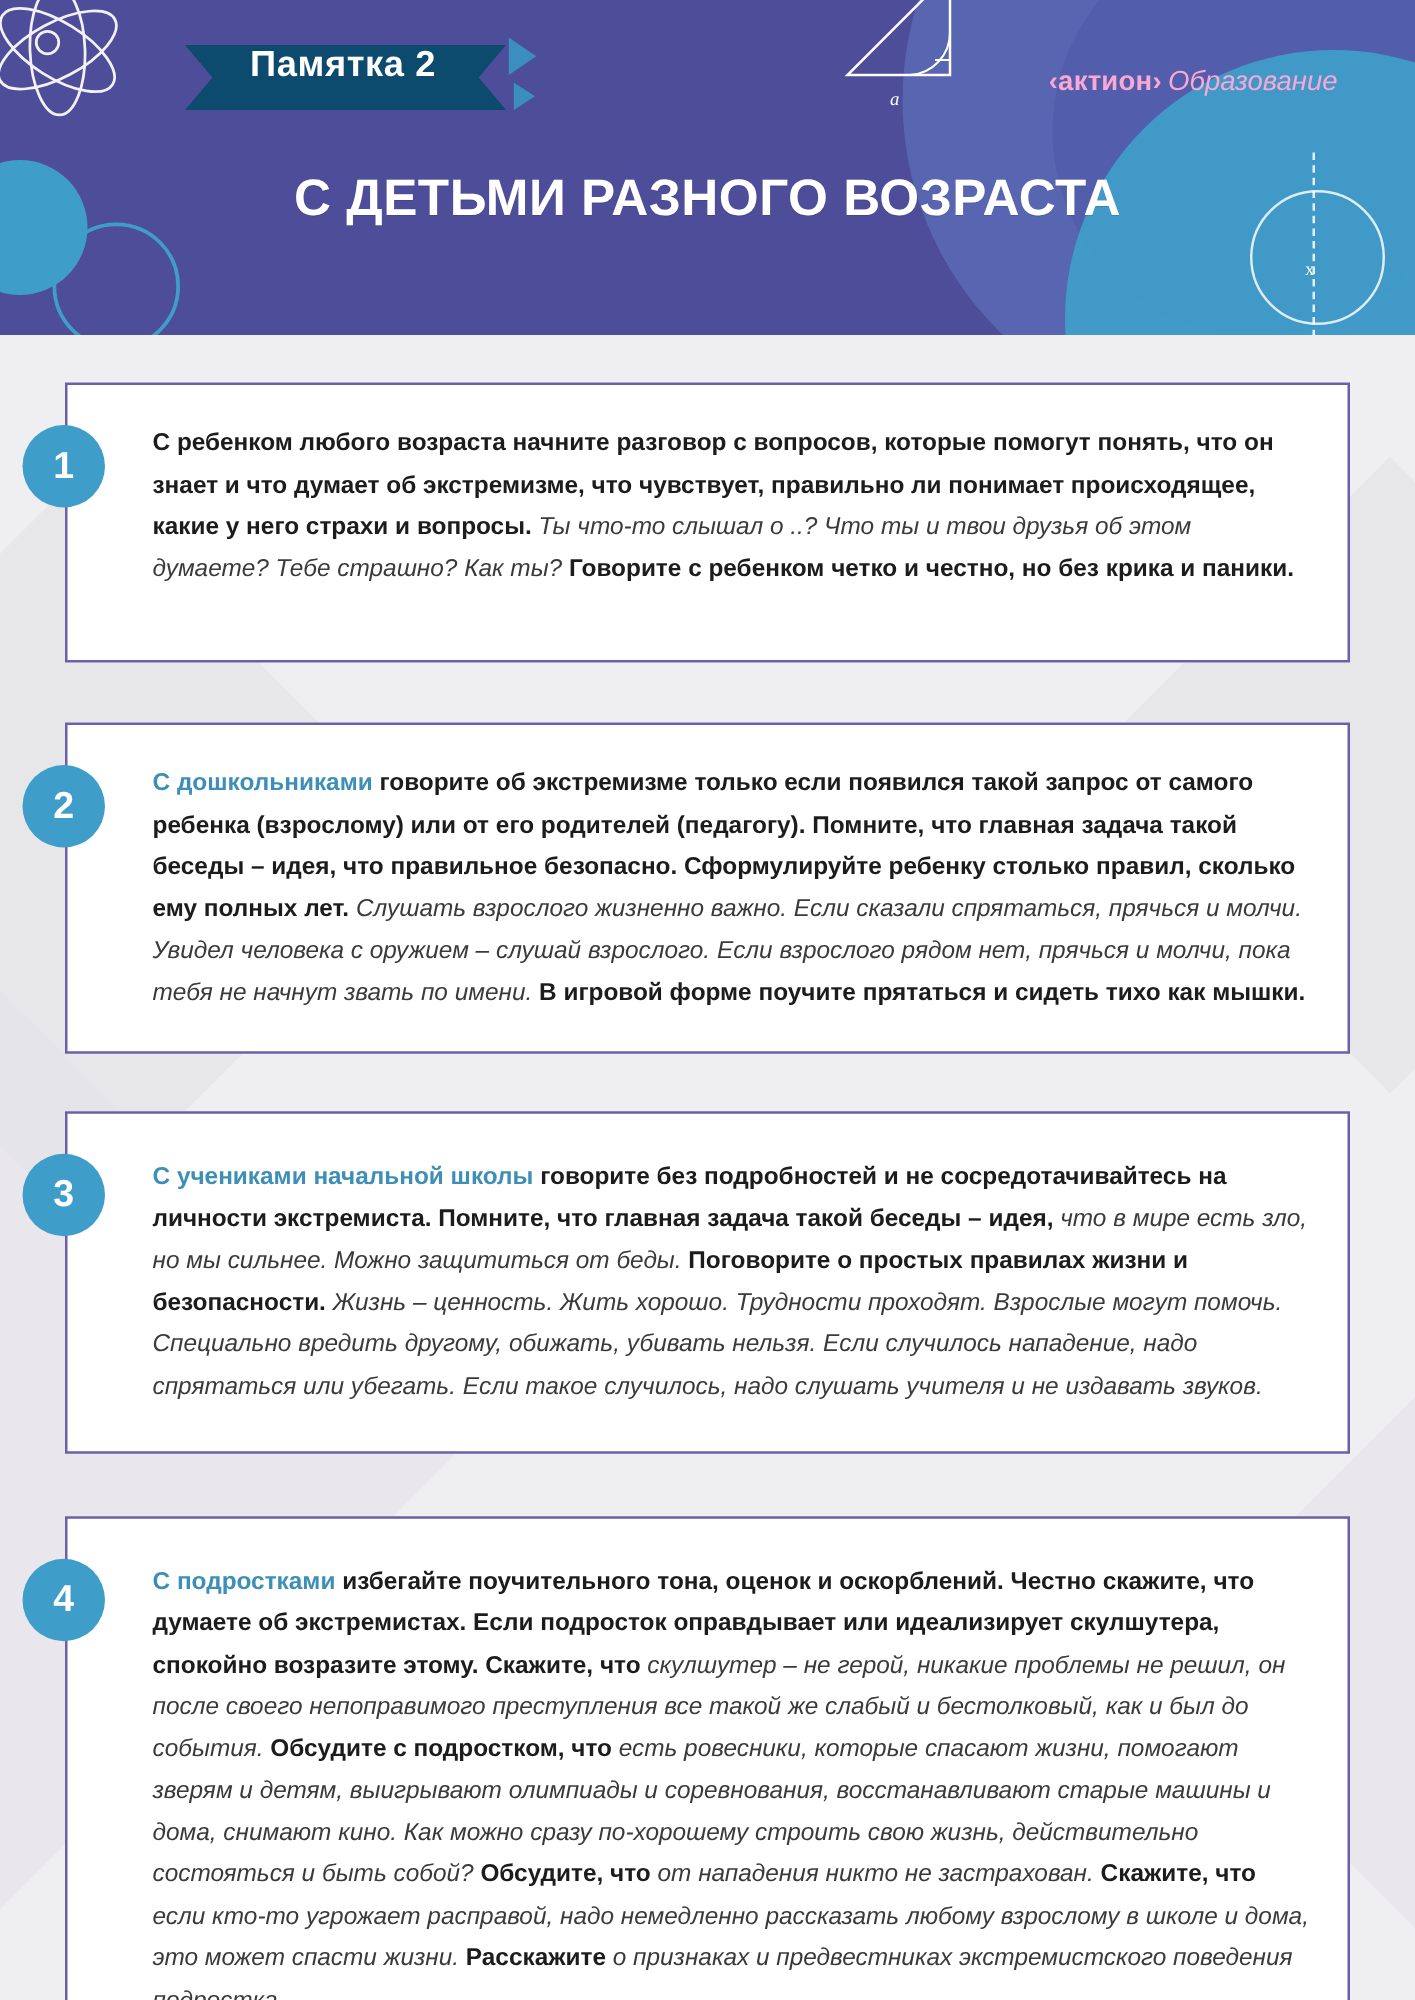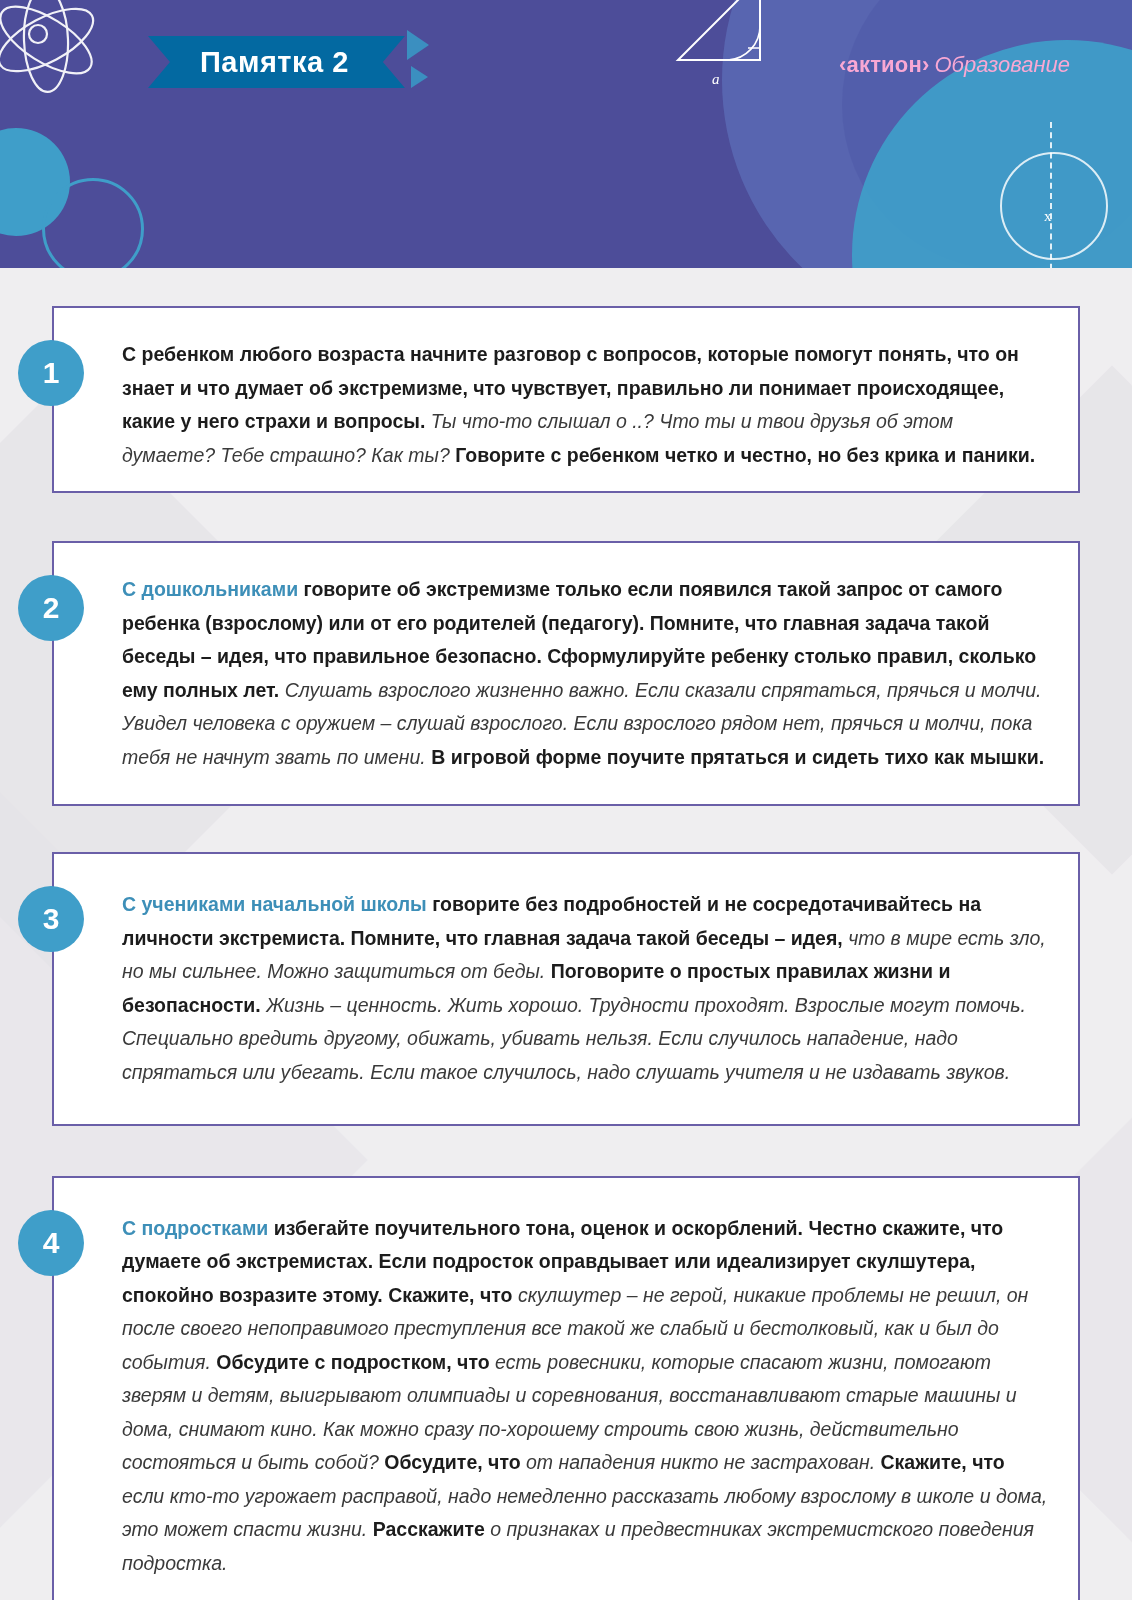--- a/index.html
+++ b/index.html
@@ -74,23 +74,23 @@
     position:absolute;left:1044px;top:208px;
     color:#fff;font-size:15px;font-family:"Liberation Serif",serif;
   }
   .atom{position:absolute;left:-18px;top:-22px;width:150px;height:150px;}
   .tri-math{position:absolute;left:660px;top:-36px;width:150px;height:130px;}
 
   
   .ribbon-wrap{position:absolute;left:148px;top:36px;display:flex;align-items:center;z-index:3;}
   .ribbon{
     position:relative;
-    background:#0369a1;
+    background:#0c4a6e;
     height:52px;
-    display:flex;align-items:center;justify-content:center;
+    display:flex;justify-content:center;
     padding:0 56px 0 52px;
     clip-path:polygon(0 0, 100% 0, calc(100% - 22px) 50%, 100% 100%, 0 100%, 22px 50%);
   }
   .ribbon-label{
     color:#ffffff;
     font-size:29px;
     font-weight:bold;
     letter-spacing:.5px;
     white-space:nowrap;
     font-family:"Liberation Sans", sans-serif;
@@ -161,21 +161,21 @@
     line-height:1.72;
     color:#1c1c1c;
     text-align:left;
     font-family:"Liberation Sans", sans-serif;
   }
   .body .b{font-weight:bold;}
   .body .i{font-style:italic;color:#3a3a3a;font-weight:normal;}
   .body .accent{color:#3d8fb8;font-weight:bold;}
 
   
-  .item.i1 .card{padding-top:30px;padding-bottom:19px;}
+  .item.i1 .card{padding-top:30px;padding-bottom:56px;}
   .item.i2 .card{padding-top:30px;}
   .item.i3 .card{padding-top:34px;padding-bottom:34px;}
   .item.i4 .card{padding-top:34px;padding-bottom:40px;}
   .item.i1{margin-bottom:48px;}
   .item.i2{margin-bottom:46px;}
   .item.i3{margin-bottom:50px;}
 </style>
 </head>
 <body>
 
@@ -227,20 +227,21 @@
         <span class="flag f1"></span>
         <span class="flag f2"></span>
       </div>
     </div>
 
     <div class="brand">
       <span class="brand-mark">‹актион›</span><span class="brand-word">Образование</span>
     </div>
 
     <h1 class="title">
+      <span class="tline">С ДЕТЬМИ РАЗНОГО ВОЗРАСТА</span>
     </h1>
   </div>
 
   <div class="content">
 
     <div class="item i1">
       <div class="badge">1</div>
       <div class="card">
         <div class="body"><span class="b">С ребенком любого возраста начните разговор с вопросов, которые помогут понять, что он знает и что думает об экстремизме, что чувствует, правильно ли понимает происходящее, какие у него страхи и вопросы. </span><span class="i">Ты что-то слышал о ..? Что ты и твои друзья об этом думаете? Тебе страшно? Как ты? </span><span class="b">Говорите с ребенком четко и честно, но без крика и паники.</span></div>
       </div>

